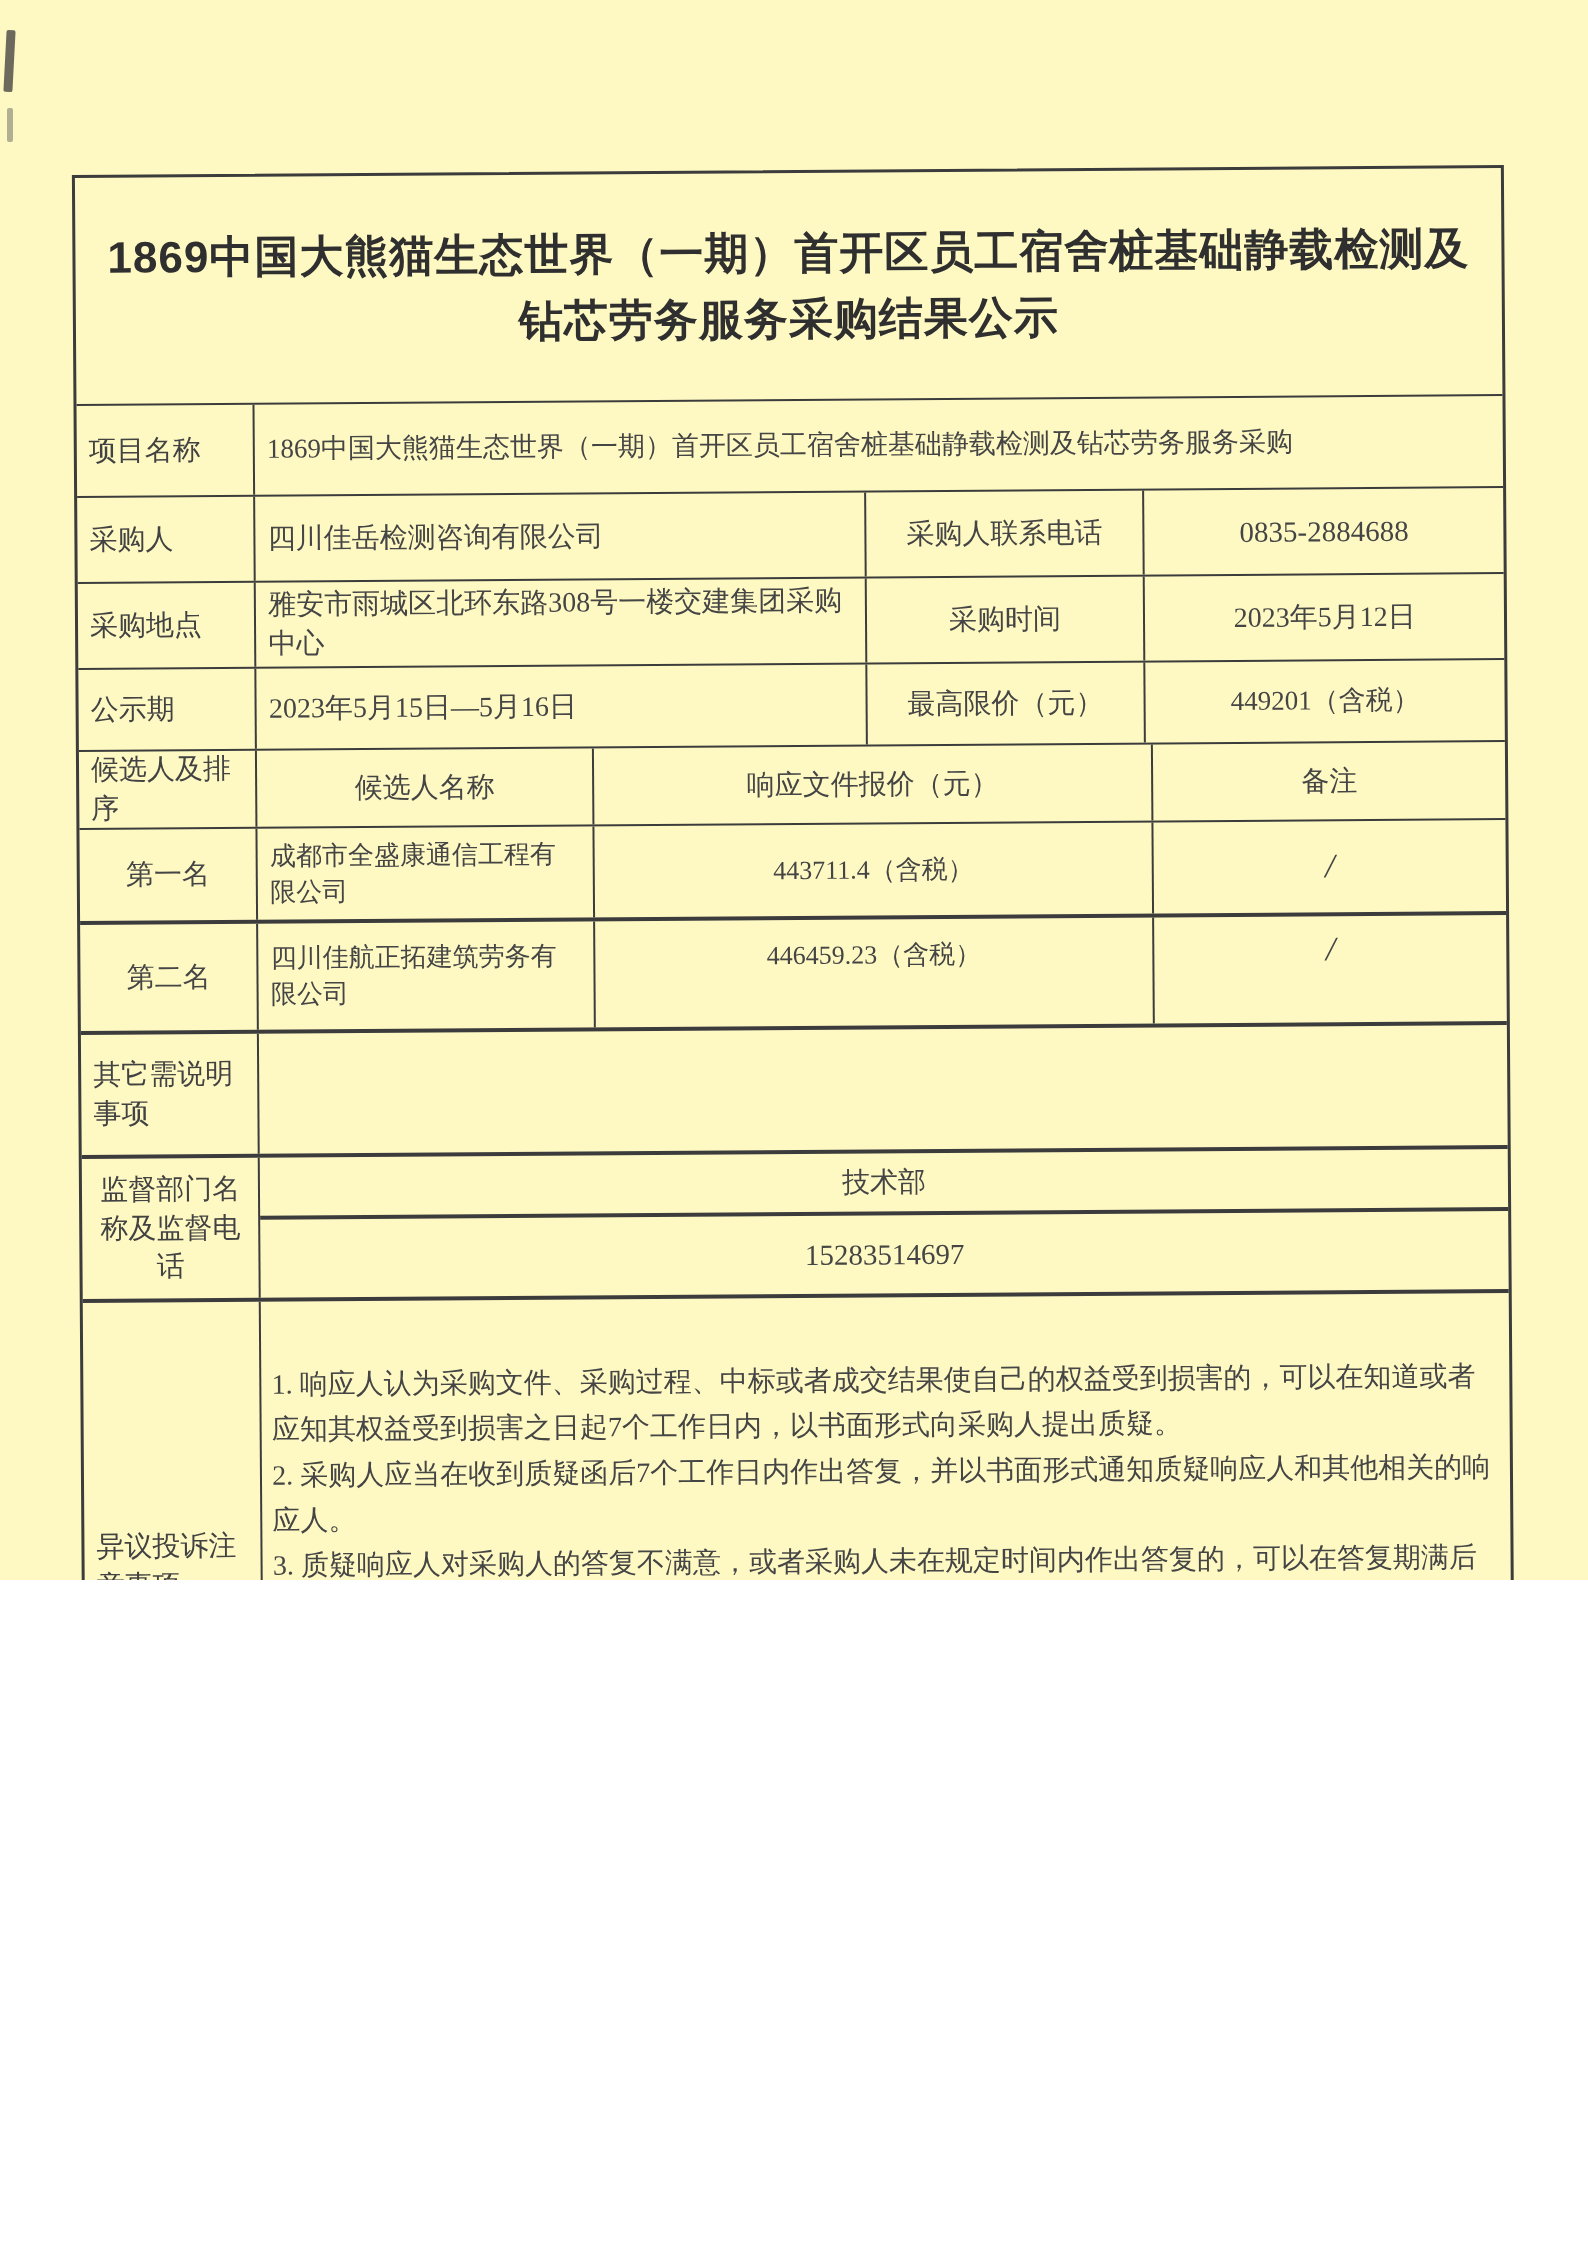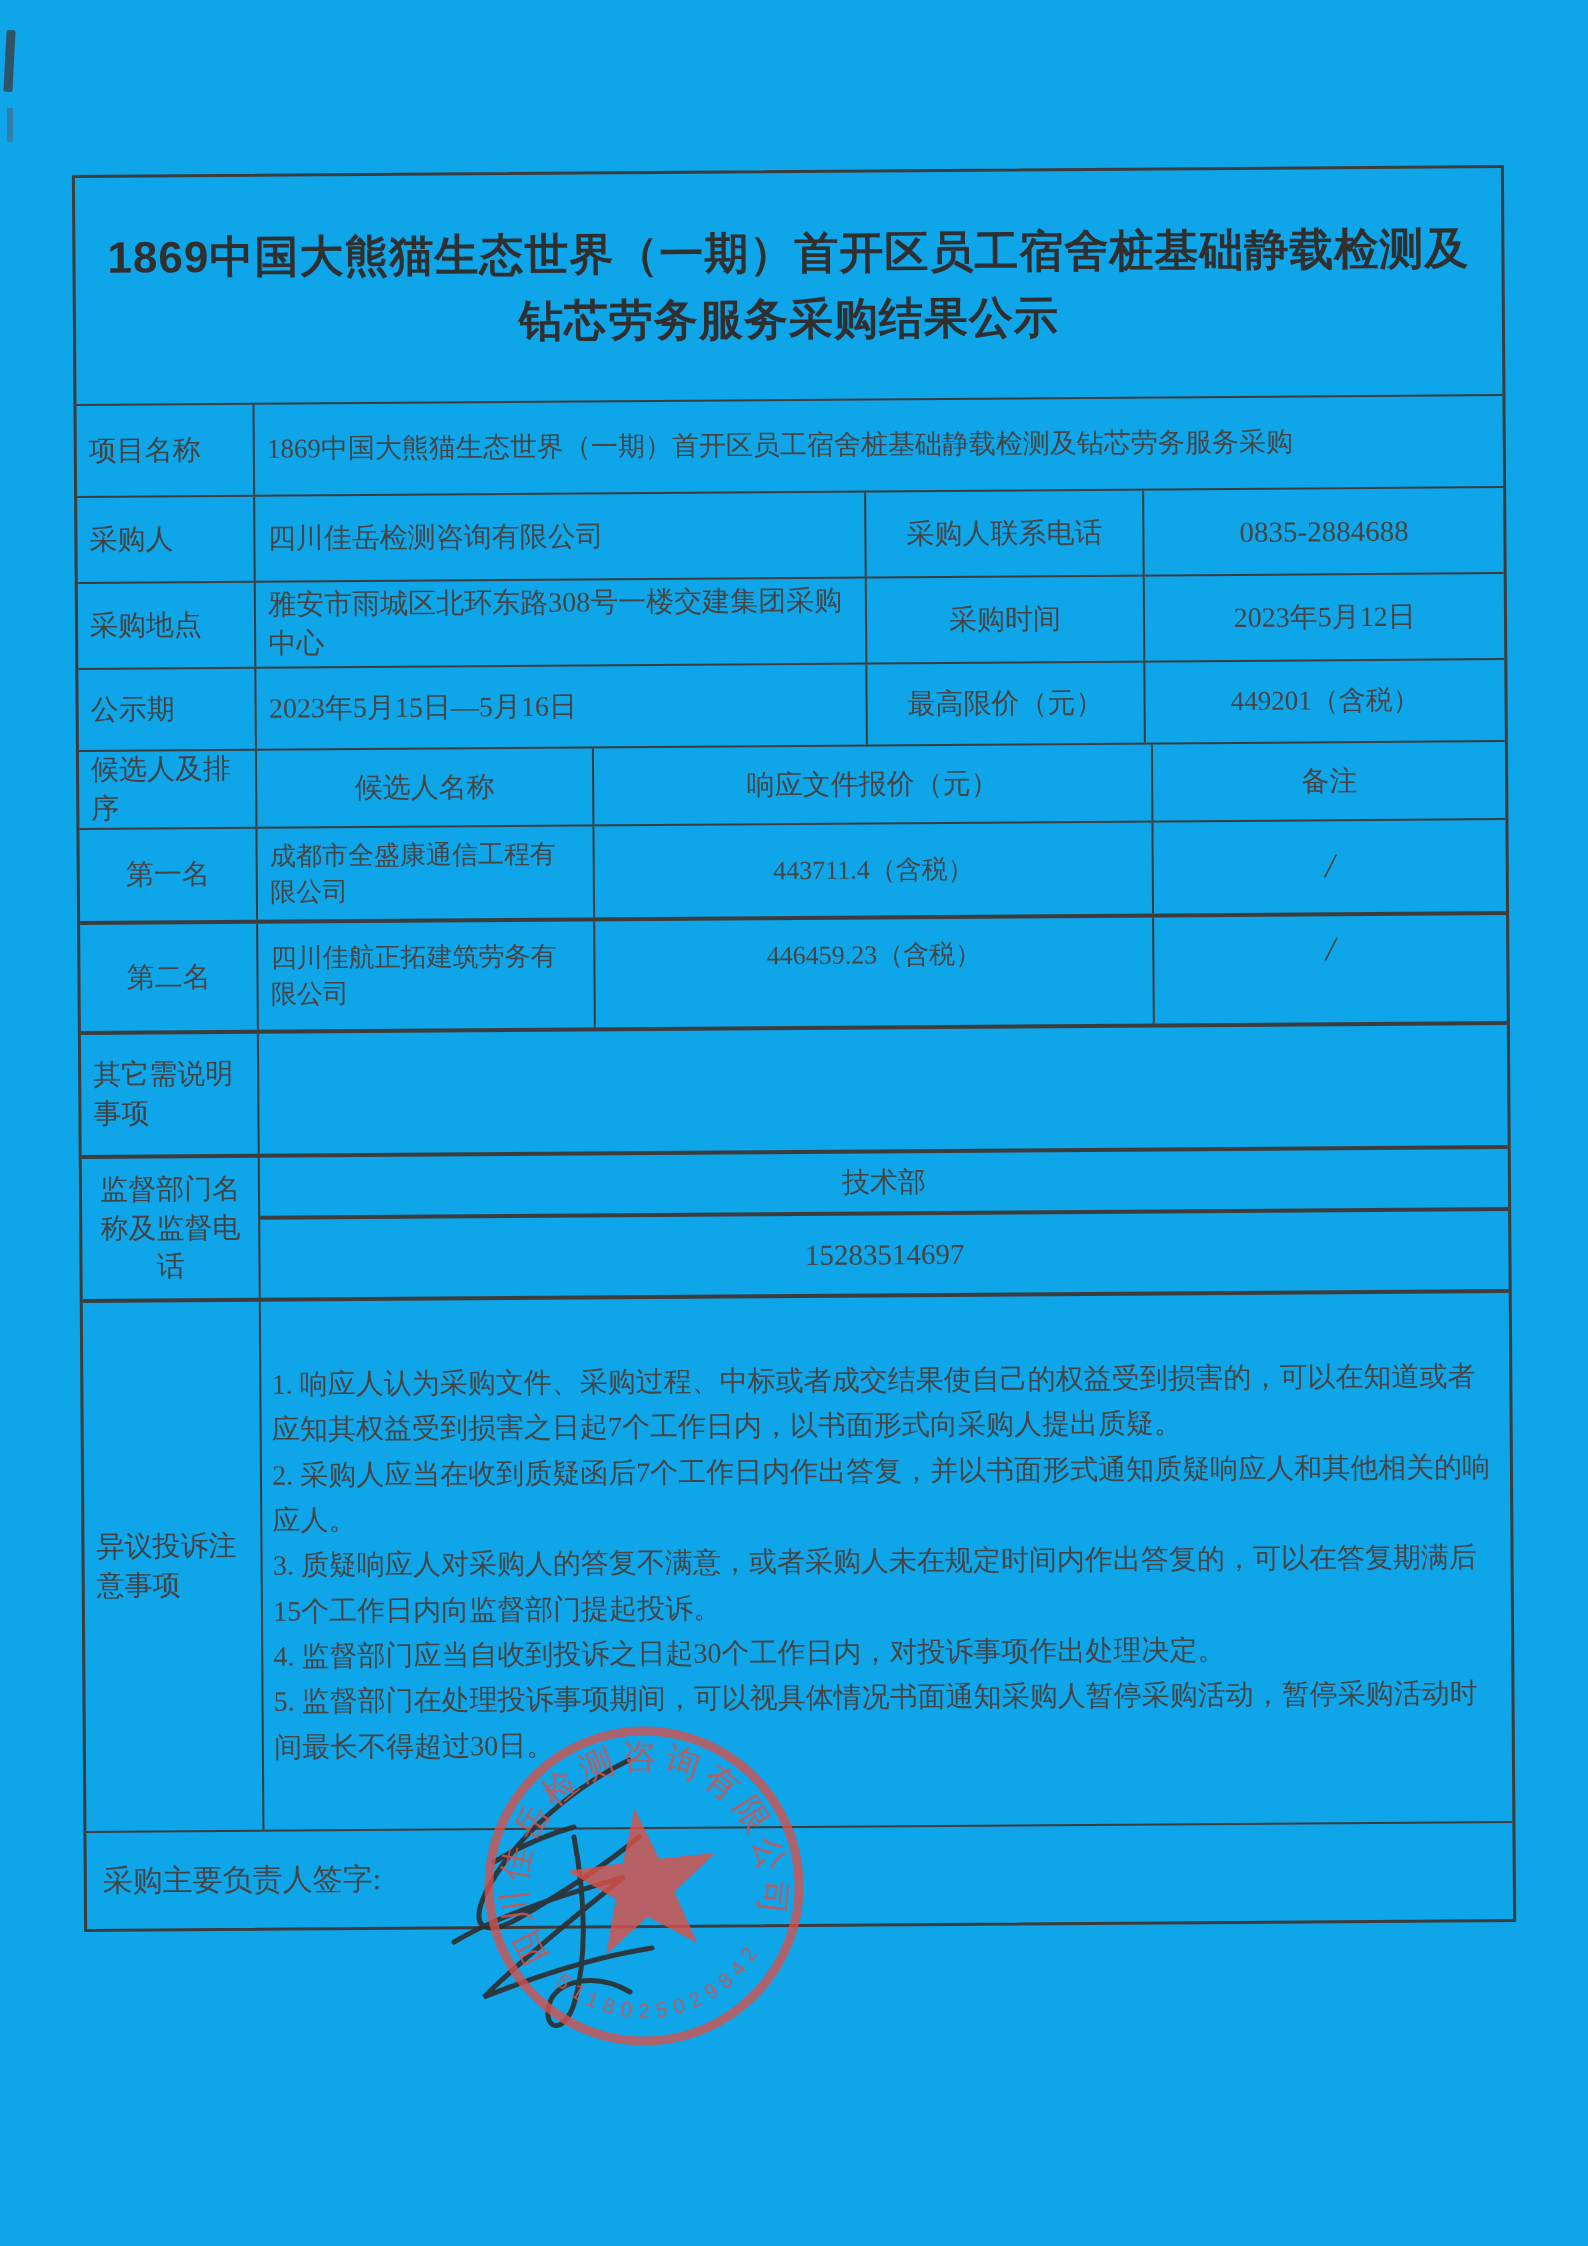--- a/index.html
+++ b/index.html
@@ -1,19 +1,19 @@
 <!DOCTYPE html>
 <html lang="zh"><head>
 <meta charset="utf-8">
 <style>
   html,body{margin:0;padding:0;background:#ffffff;}
   .page{
     position:relative;
-    width:1588px;height:2246px;
-    background:#0ea5e9;
+    width:1588px;height:1580px;
+    background:#fef9c3;
     overflow:hidden;
     font-family:"Liberation Serif", serif;
     color:#454545;
   }
   
   .edge-mark1{position:absolute;left:5px;top:30px;width:9px;height:62px;background:#3a3a3a;opacity:.75;border-radius:2px;transform:rotate(3deg);}
   .edge-mark2{position:absolute;left:7px;top:108px;width:6px;height:34px;background:#555;opacity:.45;border-radius:2px;}
 
   .doc{
     position:absolute;left:78px;top:170px;width:1432px;

